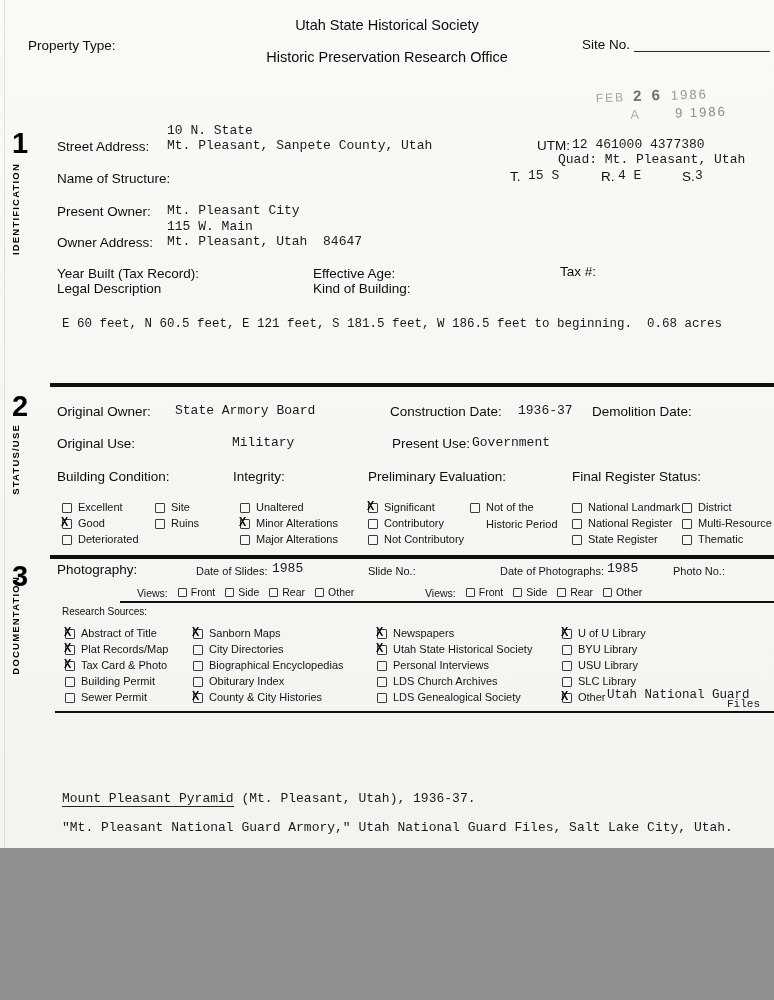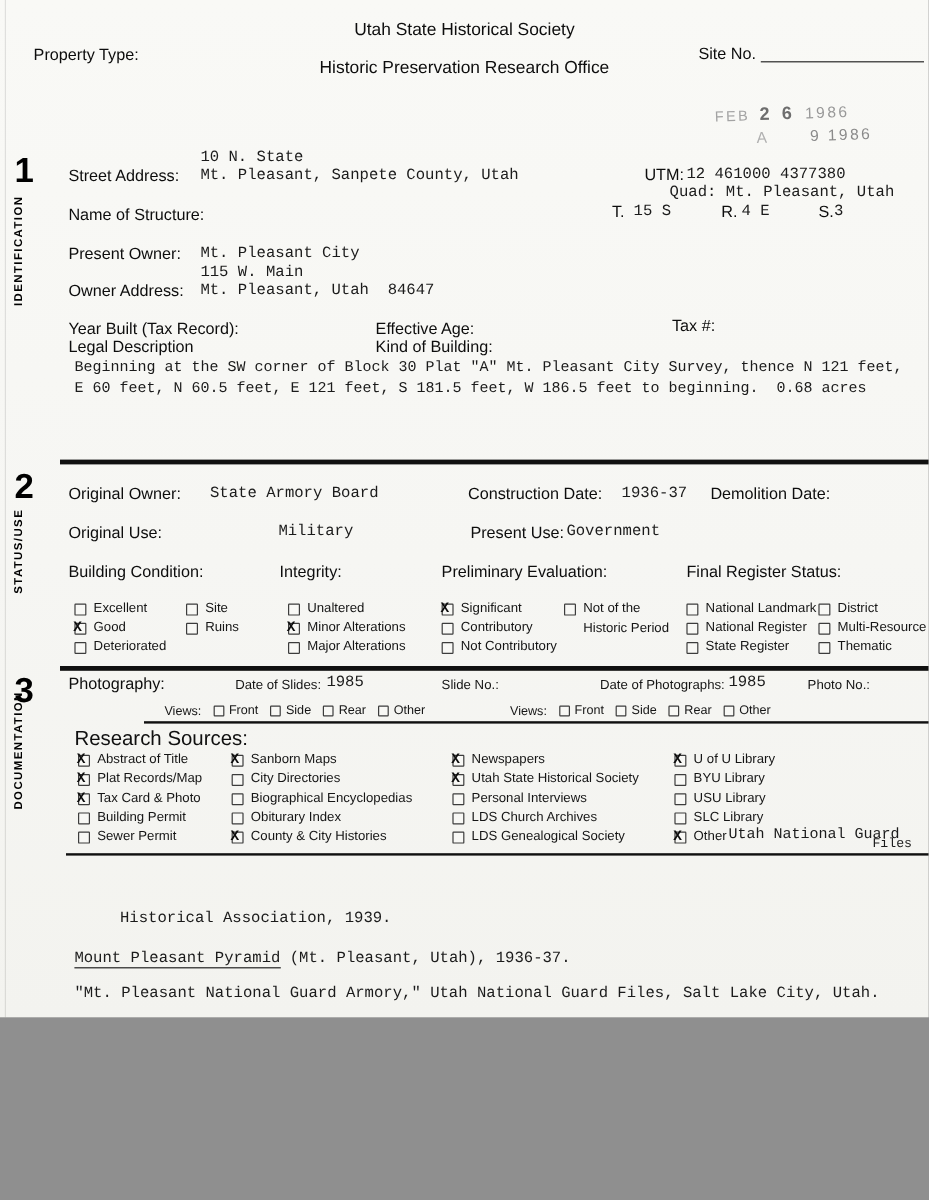--- a/index.html
+++ b/index.html
@@ -88,21 +88,20 @@
   <div class="abs mono" style="left:167px;top:219px">115 W. Main</div>
   <div class="abs l13" style="left:57px;top:235px">Owner Address:</div>
   <div class="abs mono" style="left:167px;top:234px">Mt. Pleasant, Utah  84647</div>
 
   <div class="abs l13" style="left:57px;top:266px">Year Built  (Tax Record):</div>
   <div class="abs l13" style="left:313px;top:266px">Effective Age:</div>
   <div class="abs l13" style="left:560px;top:264px">Tax #:</div>
   <div class="abs l13" style="left:57px;top:281px">Legal Description</div>
   <div class="abs l13" style="left:313px;top:281px">Kind of Building:</div>
 
-  <div class="abs mono m125" style="left:62px;top:299px">Beginning at the SW corner of Block 30 Plat "A" Mt. Pleasant City Survey, thence N 121 feet,</div>
   <div class="abs mono m125" style="left:62px;top:317px">E 60 feet, N 60.5 feet, E 121 feet, S 181.5 feet, W 186.5 feet to beginning.  0.68 acres</div>
 
   <div class="hr" style="left:50px;top:383px;width:724px;height:4px"></div>
 
   <div class="num" style="left:12px;top:390px">2</div>
   <div class="vert" style="left:10px;top:424px">STATUS/USE</div>
 
   <div class="abs l13" style="left:57px;top:404px">Original Owner:</div>
   <div class="abs mono" style="left:175px;top:403px">State Armory Board</div>
   <div class="abs l13" style="left:390px;top:404px">Construction Date:</div>
@@ -245,21 +244,21 @@
         <span class="bx" data-ck="false"></span>
         <span class="cl">Rear</span>
       </span>
     <span class="vi">
         <span class="bx" data-ck="false"></span>
         <span class="cl">Other</span>
       </span>
   </div>
   <div class="hr" style="left:120px;top:601px;width:654px;height:2px"></div>
 
-  <div class="abs" style="left:62px;top:606px;font-size:17px">Research Sources:</div>
+  <div class="abs" style="left:62px;top:606px;font-size:10px">Research Sources:</div>
 
   <div class="cb" style="left:65px;top:628px">
       <span class="bx" data-ck="true"></span>
       <span class="cl">Abstract of Title</span>
     </div>
   <div class="cb" style="left:65px;top:644px">
       <span class="bx" data-ck="true"></span>
       <span class="cl">Plat Records/Map</span>
     </div>
   <div class="cb" style="left:65px;top:660px">
@@ -336,21 +335,20 @@
   <div class="cb" style="left:562px;top:692px">
       <span class="bx" data-ck="true"></span>
       <span class="cl">Other</span>
     </div>
   <div class="abs mono m125" style="left:607px;top:688px">Utah National Guard</div>
   <div class="abs mono" style="left:727px;top:698px;font-size:11px">Files</div>
 
   <div class="hr" style="left:55px;top:711px;width:719px;height:2px"></div>
 
 
-  <div class="abs mono" style="left:100px;top:757px">Historical Association, 1939.</div>
   <div class="abs mono" style="left:62px;top:791px"><span class="u">Mount Pleasant Pyramid</span><span> (Mt. Pleasant, Utah), 1936-37.</span></div>
   <div class="abs mono" style="left:62px;top:820px">"Mt. Pleasant National Guard Armory," Utah National Guard Files, Salt Lake City, Utah.</div>
 
   <div class="abs l13" style="left:88px;top:980px">Researcher:</div>
   <div class="abs mono" style="left:168px;top:985px">John McCormick</div>
   <div class="abs l13" style="left:675px;top:975px">Date:</div>
   <div class="abs mono" style="left:712px;top:980px">1986</div>
 
 </div>
 

